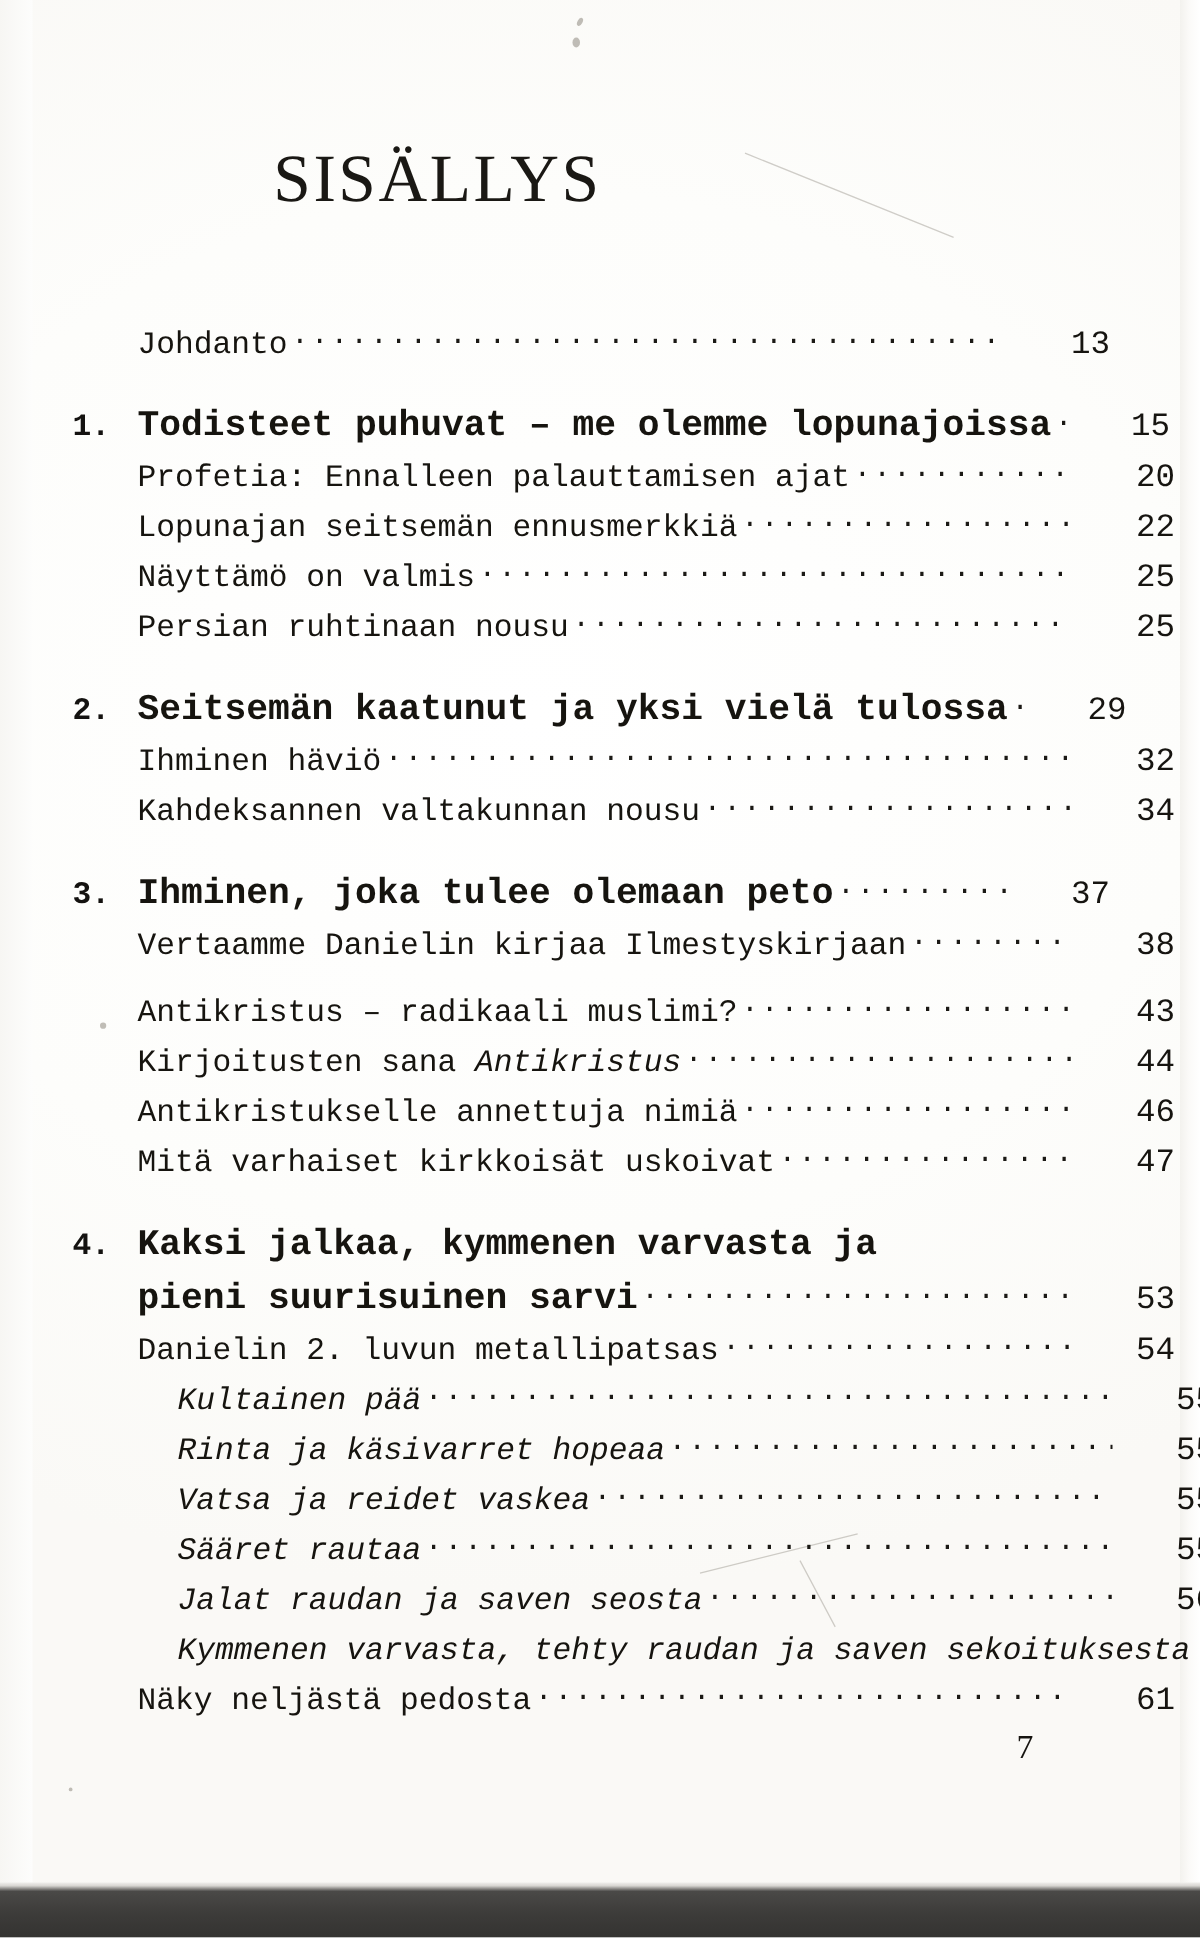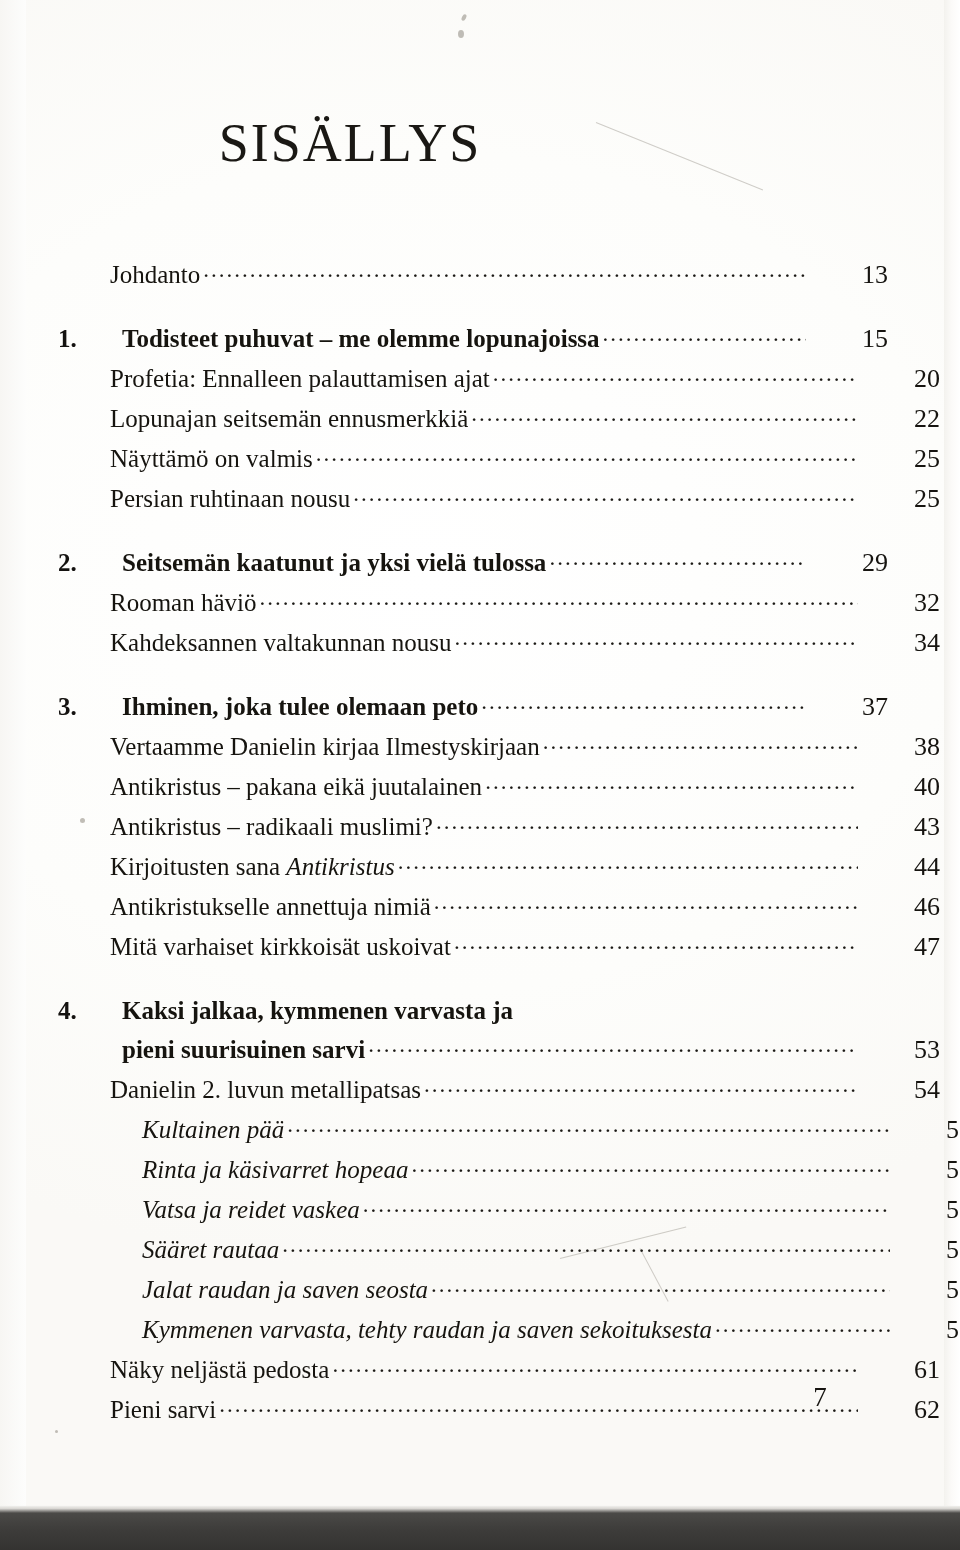--- a/index.html
+++ b/index.html
@@ -98,20 +98,21 @@
     left: 58px;
     top: 262px;
     width: 830px;
   }
 
   .row {
     display: flex;
     align-items: baseline;
     width: 100%;
     line-height: 1.0;
+    font-family: Liberation Mono, monospace;
   }
 
   .num {
     flex: 0 0 52px;
     font-size: 25px;
     font-weight: bold;
     color: #141210;
   }
   .num.blank { font-weight: normal; }
 
@@ -143,21 +144,21 @@
 
   .page {
     flex: 0 0 62px;
     text-align: right;
     padding-left: 18px;
     font-size: 26px;
     color: #161410;
   }
 
   
-  .r-chapter .label { font-weight: bold; font-size: 25px; margin-left: 12px; }
+  .r-chapter .label { font-weight: bold; font-size: 29px; }
   .r-chapter { margin-top: 0; }
 
   .r-sub .label { font-weight: normal; }
 
   .lvl1 { padding-left: 52px; }   
   .lvl2 { padding-left: 84px; }   
 
   .ital { font-style: italic; }
   .ital-word { font-style: italic; text-align: right; }
 
@@ -244,21 +245,21 @@
 
       <div class="row r-chapter">
         <span class="num">2.</span>
         <span class="label">Seitsemän kaatunut ja yksi vielä tulossa</span>
         <span class="leader"></span>
         <span class="page">29</span>
       </div>
       <div class="gap-sm"></div>
 
       <div class="row r-sub lvl1">
-        <span class="label">Rooman häviö</span>
+        <span class="label">Ihminen häviö</span>
         <span class="leader"></span>
         <span class="page">32</span>
       </div>
       <div class="gap-sm"></div>
 
       <div class="row r-sub lvl1">
         <span class="label">Kahdeksannen valtakunnan nousu</span>
         <span class="leader"></span>
         <span class="page">34</span>
       </div>
@@ -273,25 +274,20 @@
       </div>
       <div class="gap-sm"></div>
 
       <div class="row r-sub lvl1">
         <span class="label">Vertaamme Danielin kirjaa Ilmestyskirjaan</span>
         <span class="leader"></span>
         <span class="page">38</span>
       </div>
       <div class="gap-sm"></div>
 
-      <div class="row r-sub lvl1">
-        <span class="label">Antikristus – pakana eikä juutalainen</span>
-        <span class="leader"></span>
-        <span class="page">40</span>
-      </div>
       <div class="gap-sm"></div>
 
       <div class="row r-sub lvl1">
         <span class="label">Antikristus – radikaali muslimi?</span>
         <span class="leader"></span>
         <span class="page">43</span>
       </div>
       <div class="gap-sm"></div>
 
       <div class="row r-sub lvl1">
@@ -380,25 +376,20 @@
       </div>
       <div class="gap-sm"></div>
 
       <div class="row r-sub lvl1">
         <span class="label">Näky neljästä pedosta</span>
         <span class="leader"></span>
         <span class="page">61</span>
       </div>
       <div class="gap-sm"></div>
 
-      <div class="row r-sub lvl1">
-        <span class="label">Pieni sarvi</span>
-        <span class="leader"></span>
-        <span class="page">62</span>
-      </div>
       <div class="gap-sm"></div>
 
 
     </div>
 
     <div class="folio">7</div>
   </div>
 
   <div class="scan-bar-lip"></div>
   <div class="scan-bar"></div>

